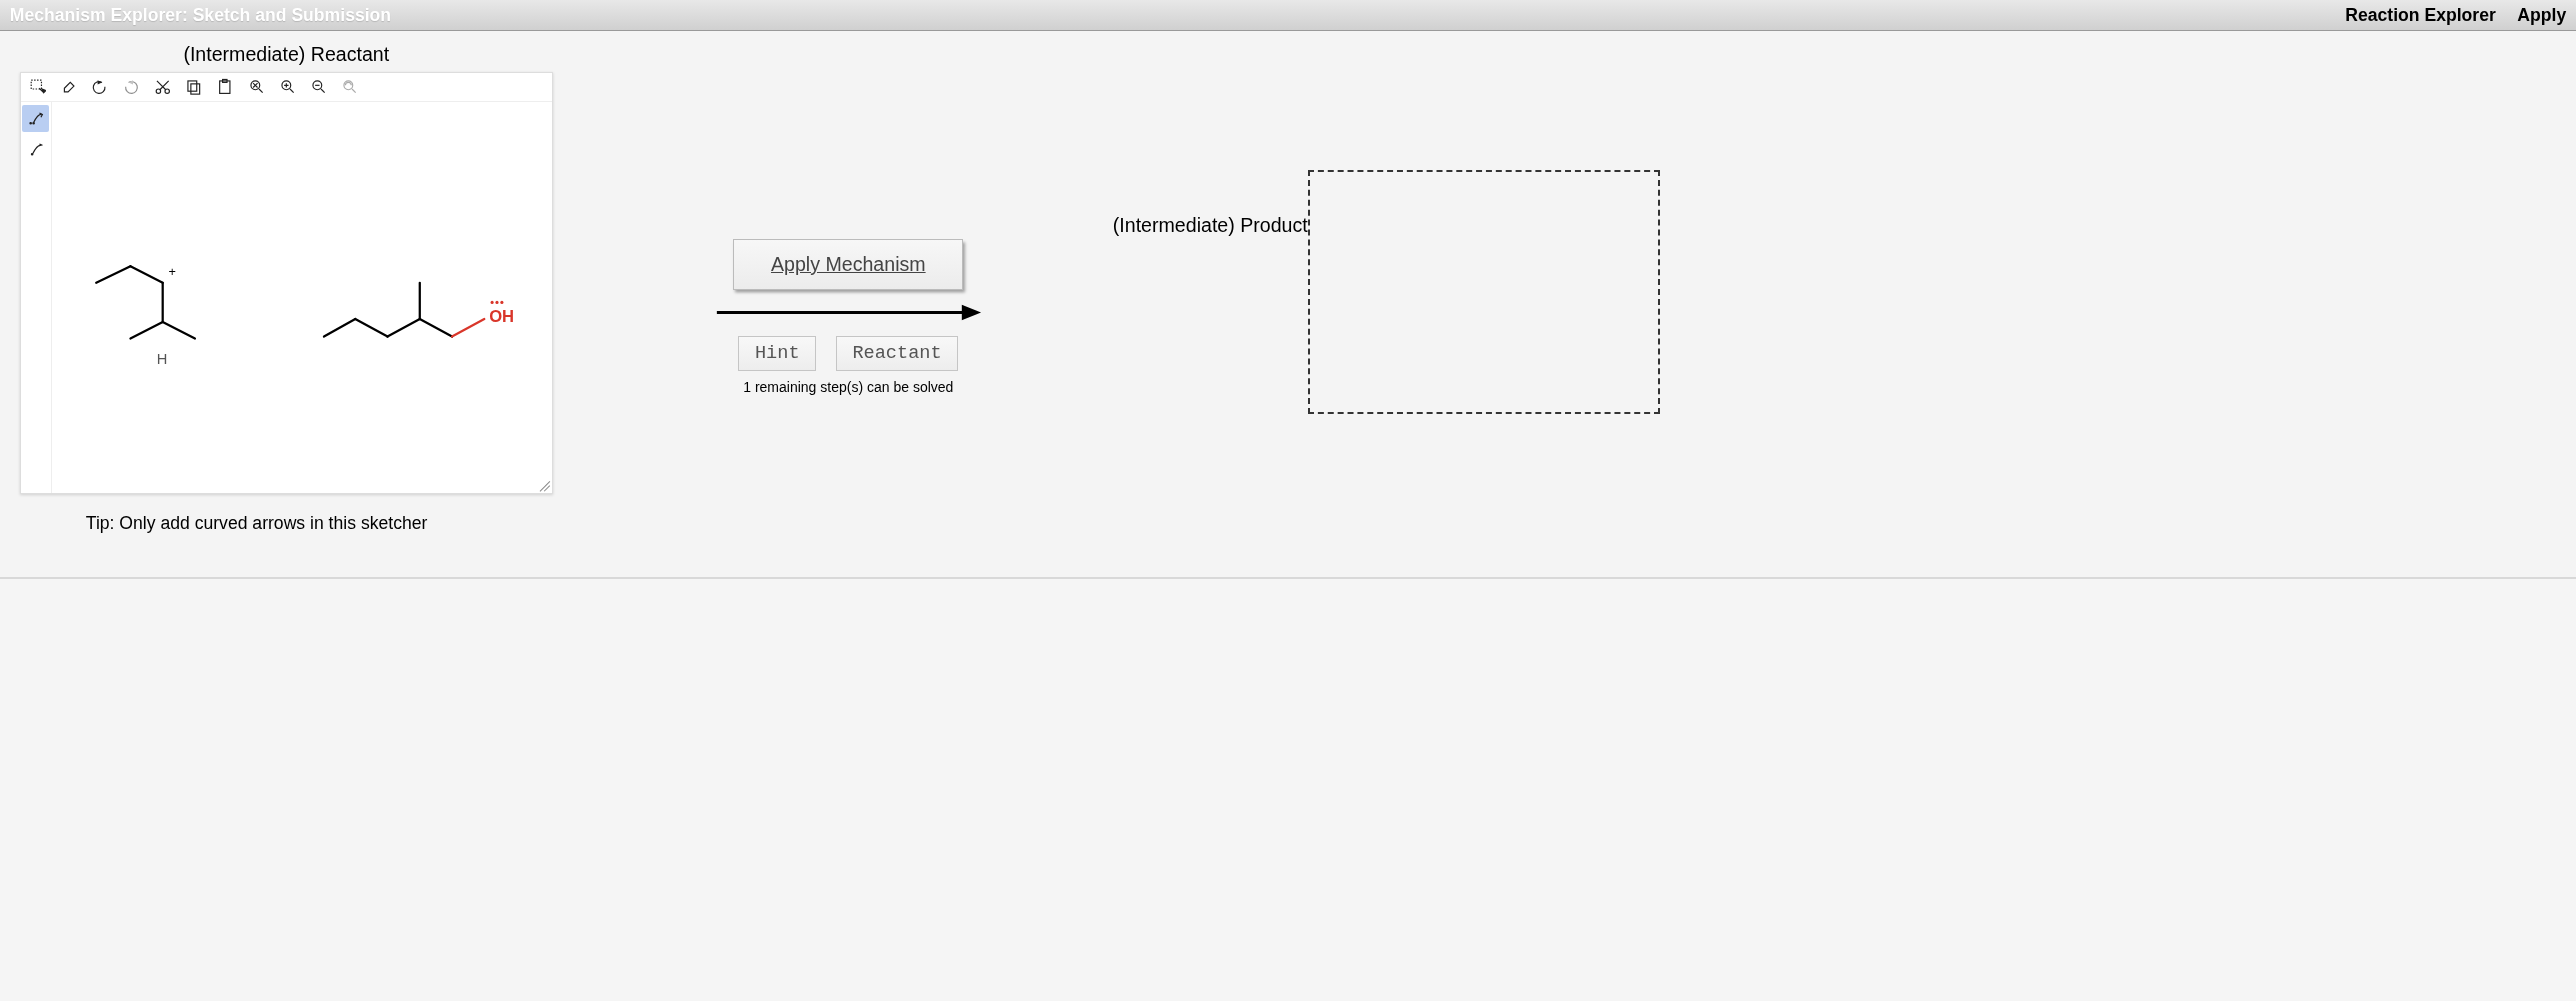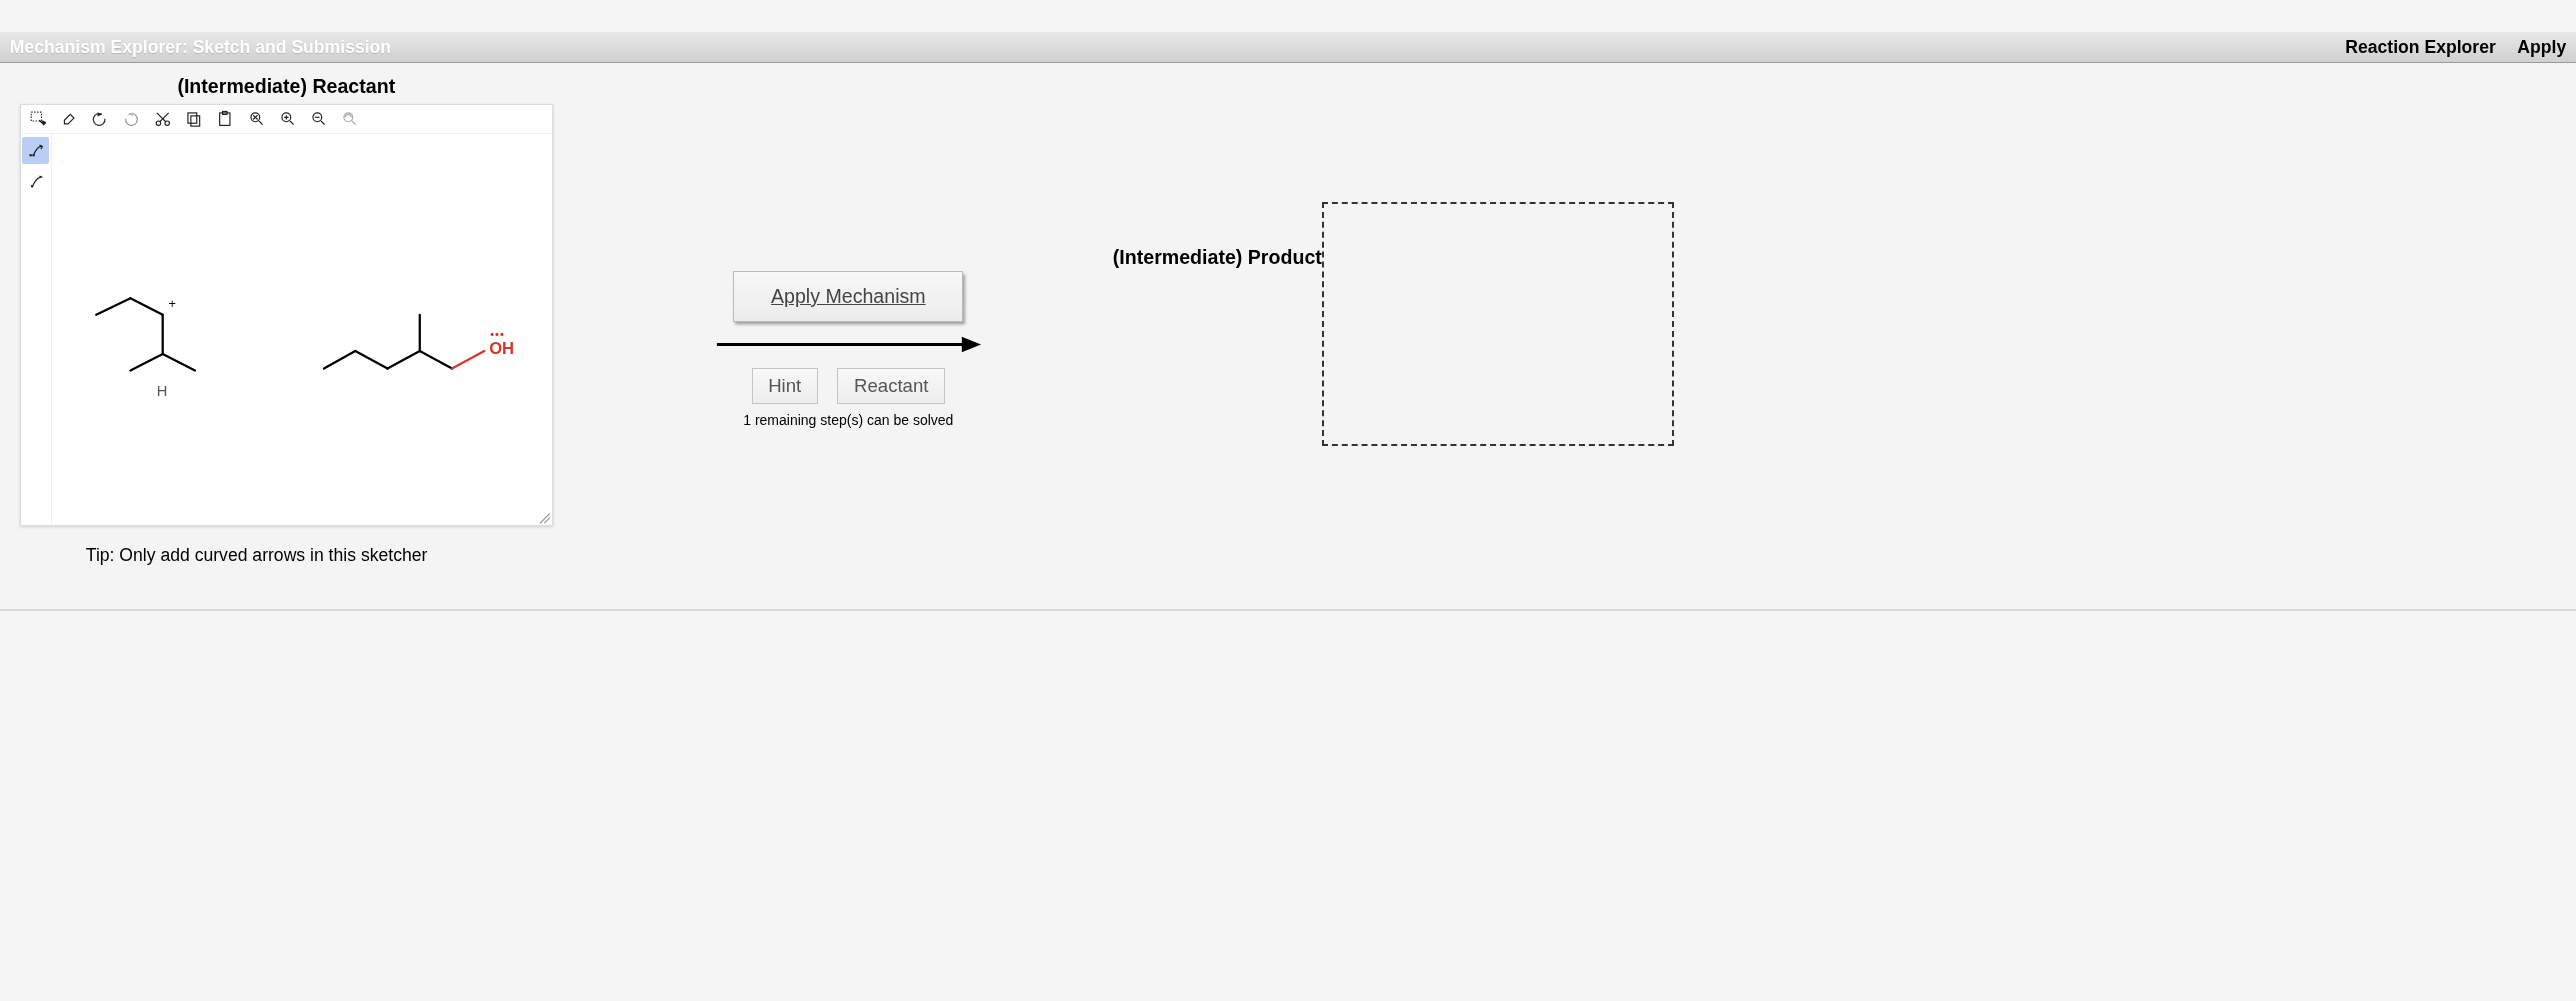--- a/index.html
+++ b/index.html
@@ -8,38 +8,37 @@
 
     .header-bar {
       background: linear-gradient(#e8e8e8, #d0d0d0);
       border-bottom: 1px solid #999;
       height: 31px;
       display: flex;
       align-items: center;
       padding: 0 9.8px;
       font-size: 17.6px;
       font-weight: bold;
-      margin-top: 32px;
     }
     .header-title { color: #fff; text-shadow: 0 1px 1px rgba(0,0,0,.15); flex: 0 0 auto; }
     .header-spacer { flex: 1; }
     .header-link { color: #000; margin-left: 21.5px; font-weight: bold; cursor: pointer; }
 
     .main-area {
       display: flex;
       align-items: flex-start;
       padding: 11.7px 7.8px 7.8px 7.8px;
       gap: 0;
       min-height: 548px;
       background: #f4f4f4;
       border-bottom: 2px solid #d8d8d8;
     }
 
     .reactant-col { width: 557px; display:flex; flex-direction:column; align-items:center; }
-    .col-heading { font-weight: bold; font-size: 19.6px; margin-bottom: 5.9px; }
+    .col-heading { font-weight: normal; font-size: 19.6px; margin-bottom: 5.9px; }
 
     .sketcher-wrapper {
       width: 533px;
       background: #fff;
       border: 1px solid #ddd;
       box-shadow: 0 1px 2.9px rgba(0,0,0,.15);
       position: relative;
     }
     .sketcher-toolbar-top {
       display: flex;
@@ -109,20 +108,21 @@
     .reaction-arrow { width: 274px; height: 27px; }
     .reaction-arrow svg { width:100%; height:100%; }
 
     .small-btn-row { display:flex; gap:19.6px; margin-top:9.8px; }
     .small-btn {
       padding: 5.9px 15.6px;
       font-size: 18.6px; color:#555;
       background: linear-gradient(#f8f8f8,#ededed);
       border:1px solid #c5c5c5;
       cursor:pointer;
+      font-family:Liberation Mono, monospace;
     }
     .remaining-text { font-size: 14px; margin-top:7.8px; }
 
     .product-col {
       flex: 1;
       display:flex; flex-direction:row; align-items:center;
       margin-left: 59px;
     }
     .product-box {
       margin-top: 127px;

